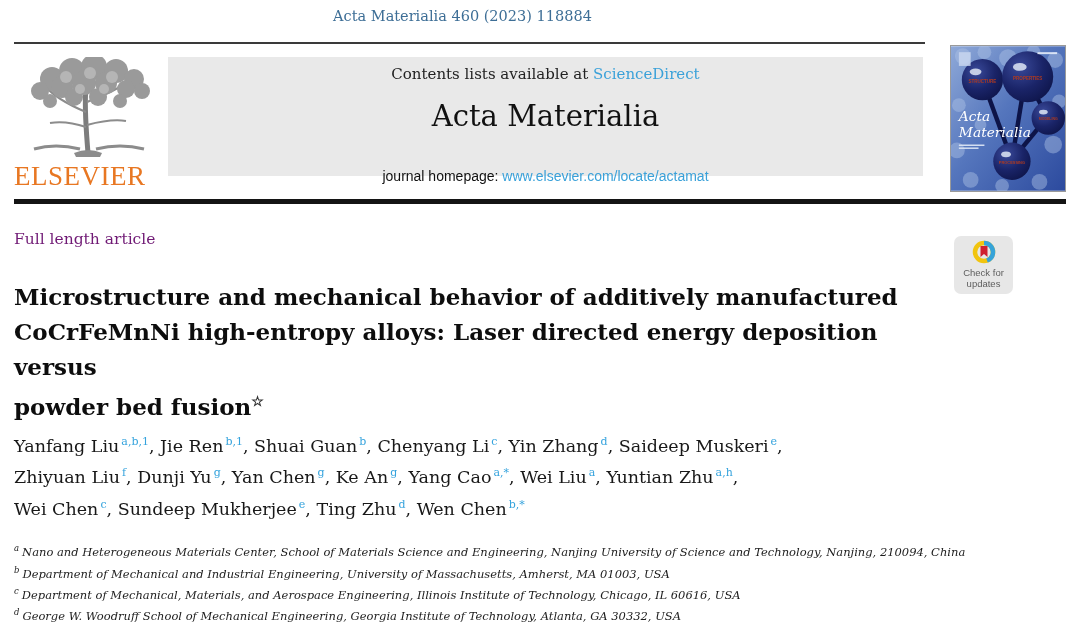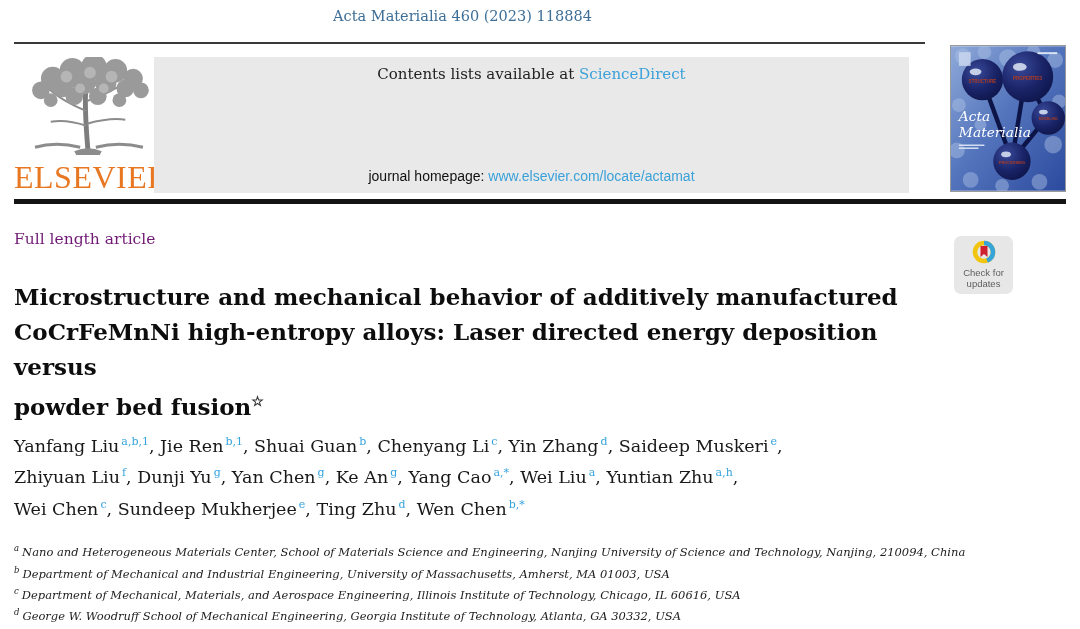--- a/index.html
+++ b/index.html
@@ -9,25 +9,25 @@
   .citation { position: absolute; top: 8px; left: 0; width: 925px; text-align: center;
               font-size: 14.5px; color: #3d6e96; }
 
   .rule-thin { position: absolute; top: 42px; left: 14px; width: 911px; height: 2px; background: #3a3a3a; }
   .rule-thick { position: absolute; top: 199px; left: 14px; width: 1052px; height: 5px; background: #141414; }
 
   
   .logo-box { position: absolute; left: 14px; top: 57px; width: 152px; height: 136px; background: #ffffff;
               display: flex; flex-direction: column; align-items: flex-start; }
   .logo-tree { width: 148px; height: 104px; }
-  .logo-word { font-family: "Liberation Serif", serif; font-size: 32px; color: #e87722;
+  .logo-word { font-family: "Liberation Serif", serif; font-size: 27px; color: #e87722;
                letter-spacing: 0.5px; line-height: 1; margin-top: 2px; }
 
   
-  .banner { position: absolute; left: 154px; top: 57px; width: 755px; height: 136px; background: #e9e9e9; }
+  .banner { position: absolute; left: 168px; top: 57px; width: 755px; height: 119px; background: #e9e9e9; }
   .banner-contents { position: absolute; top: 8px; width: 100%; text-align: center; font-size: 15px; color: #222; }
   .banner-contents a, .link-blue { color: #3aa1d9; text-decoration: none; }
   .banner-journal { position: absolute; top: 42px; width: 100%; text-align: center; font-size: 29px; color: #111; }
   .banner-homepage { position: absolute; top: 111px; width: 100%; text-align: center;
                      font-family: "Liberation Sans", sans-serif; font-size: 14px; color: #111; }
 
   
   .cover { position: absolute; left: 950px; top: 45px; width: 116px; height: 147px;
            border: 1px solid #9a9a9a; }
 
@@ -95,20 +95,21 @@
     </g>
     <path d="M60 96 Q74 90 88 96 L86 100 L62 100 Z" fill="#8c8c8c"></path>
   </svg>
   <div class="logo-word">ELSEVIER</div>
 </div>
 
 <div class="banner">
   <div class="banner-contents">
     <span>Contents lists available at </span><a href="#" class="link-blue">ScienceDirect</a>
   </div>
+  <div class="banner-journal">Acta Materialia</div>
   <div class="banner-homepage">
     <span>journal homepage: </span><a href="#" class="link-blue">www.elsevier.com/locate/actamat</a>
   </div>
 </div>
 
 <svg class="cover" viewBox="0 0 116 147">
   <defs>
     <linearGradient id="coverbg" x1="0" y1="0" x2="1" y2="1">
       <stop offset="0" stop-color="#8fa9d8"></stop>
         <stop offset="0.45" stop-color="#5576bd"></stop>

